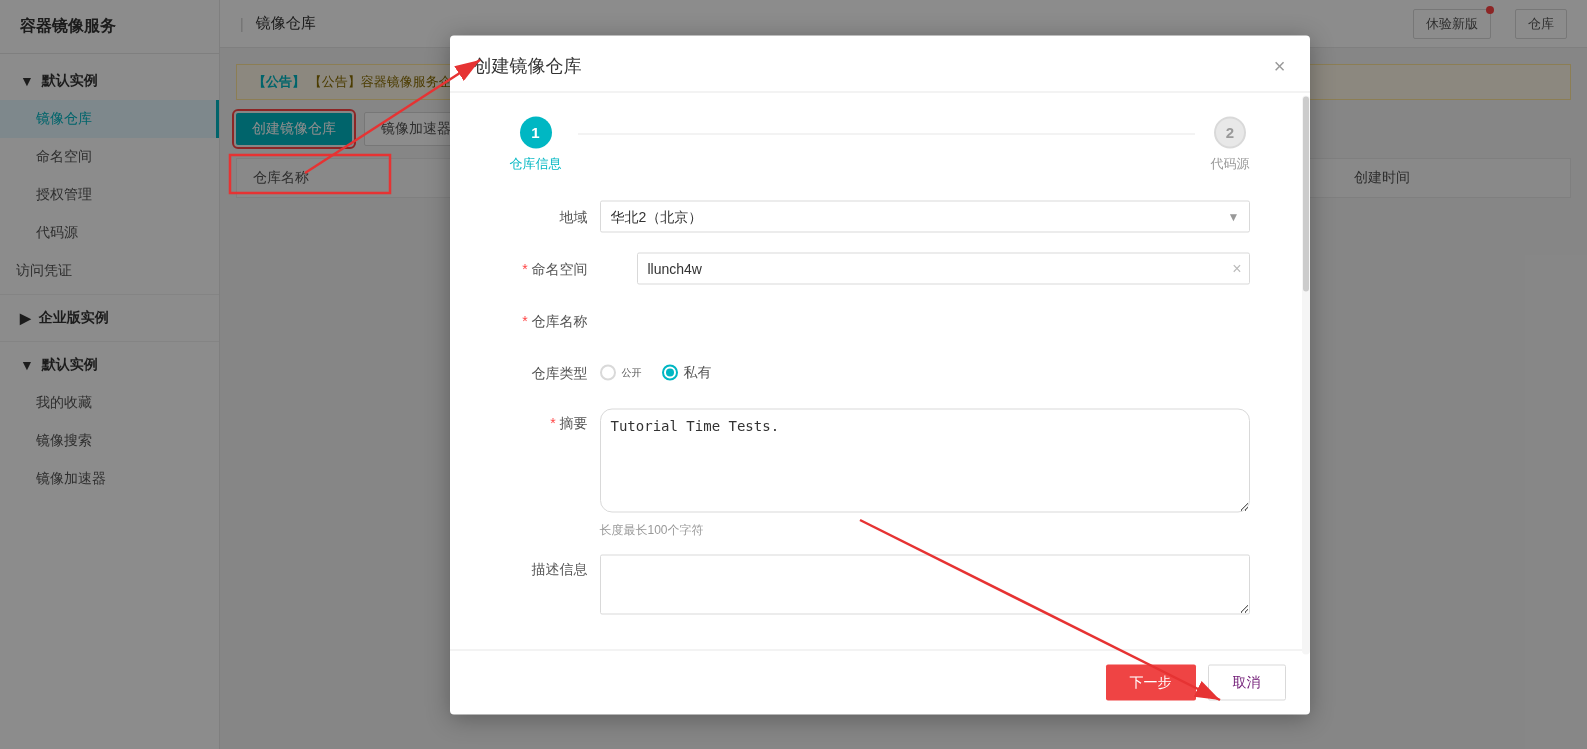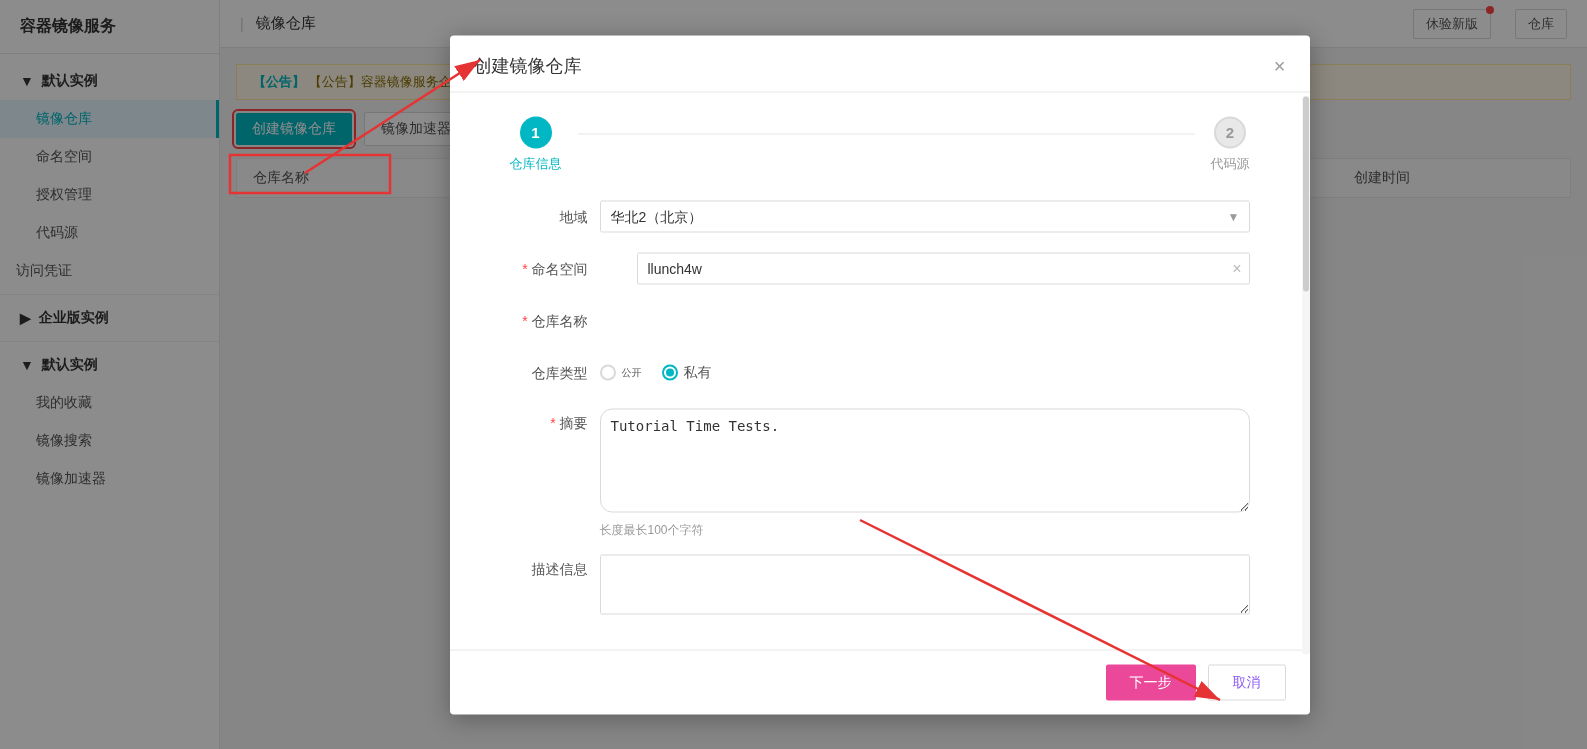--- a/index.html
+++ b/index.html
@@ -184,22 +184,22 @@
       </div>
     </div>
 
   </div>
 
   <div style="position:absolute; right:0; top:60px; bottom:60px; width:8px; background:#f5f5f5; border-radius:4px;">
     <div style="width:6px; margin:1px; background:#ccc; border-radius:3px; height:35%;"></div>
   </div>
 
   <div style="padding:14px 24px; border-top:1px solid #e8e8e8; display:flex; justify-content:flex-end; gap:12px;">
-    <button style="background:#ec4899; color:#fff; border:none; padding:8px 24px; cursor:pointer; border-radius:2px; font-size:14px;">下一步</button>
-    <button style="background:#fff; border:1px solid #d9d9d9; padding:8px 24px; cursor:pointer; border-radius:2px; font-size:14px; color:#8b5cf6;">取消</button>
+    <button style="background:#ef4444; color:#fff; border:none; padding:8px 24px; cursor:pointer; border-radius:2px; font-size:14px;">下一步</button>
+    <button style="background:#fff; border:1px solid #d9d9d9; padding:8px 24px; cursor:pointer; border-radius:2px; font-size:14px; color:#701a75;">取消</button>
   </div>
 
 </div>
 
 <svg style="position:fixed; top:0; left:0; width:1587px; height:749px; z-index:200; pointer-events:none;">
 
   <defs>
     <marker id="arrowhead1" markerWidth="10" markerHeight="7" refX="10" refY="3.5" orient="auto">
       <polygon points="0 0, 10 3.5, 0 7" fill="#e63333"></polygon>
     </marker>

